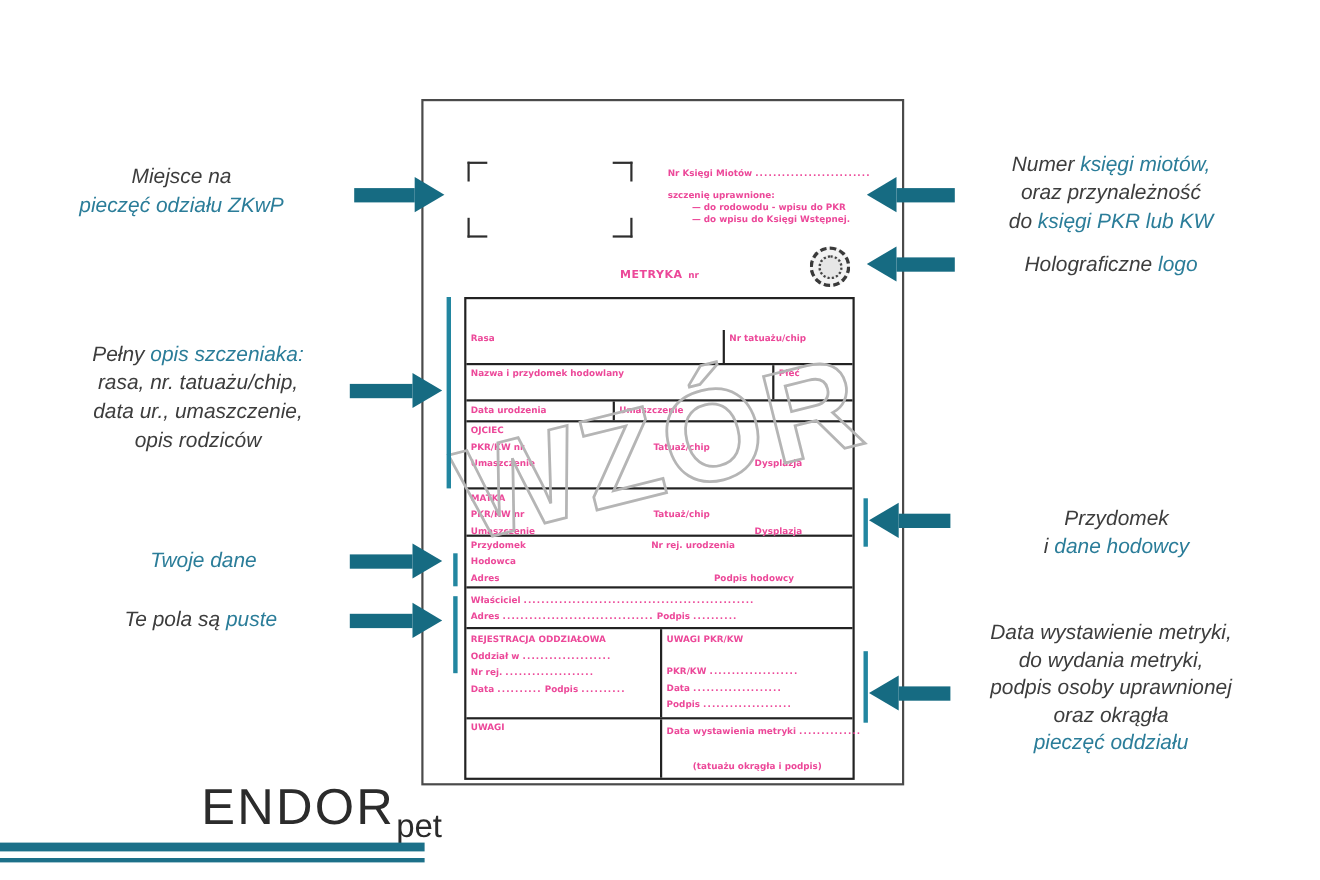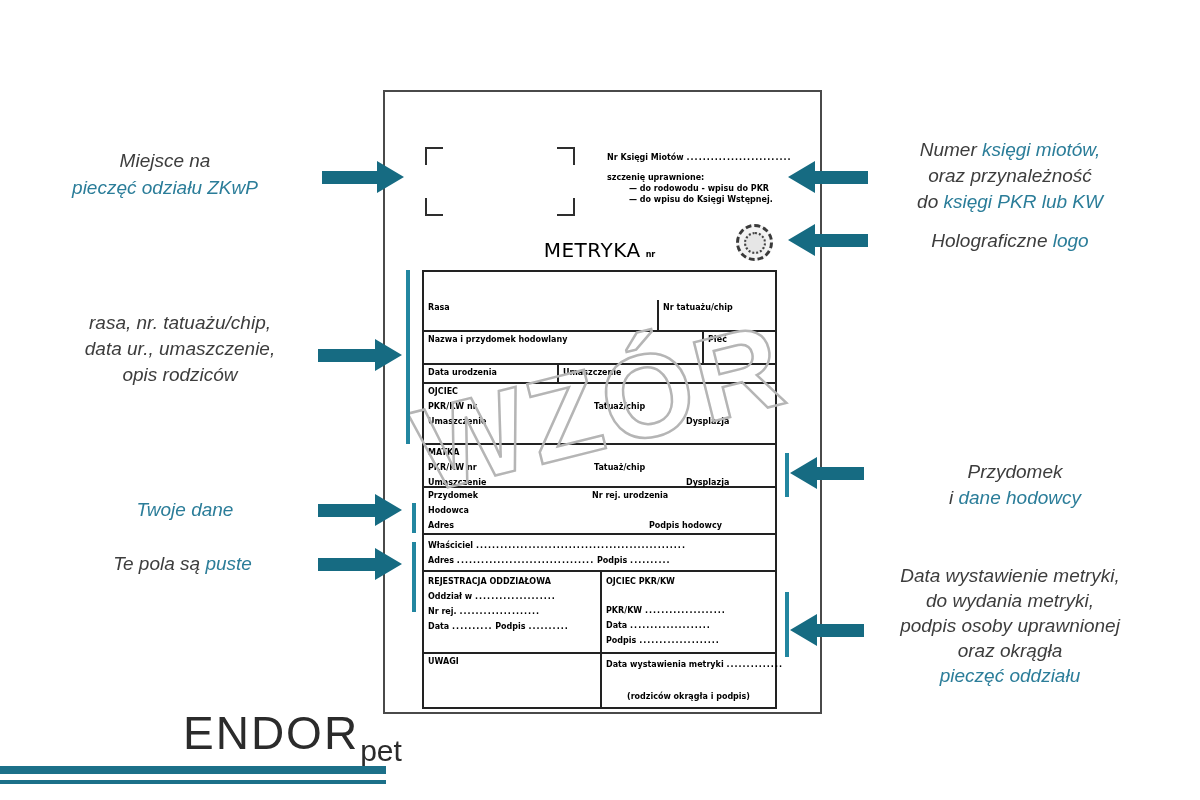--- a/index.html
+++ b/index.html
@@ -14,37 +14,37 @@
   .arrow{position:absolute;display:flex;align-items:center;height:32px;z-index:30;}
   .arrow .shaft{flex:1;height:13px;background:#166b82;}
   .arrow .head-r{width:0;height:0;border-top:16px solid transparent;border-bottom:16px solid transparent;border-left:27px solid #166b82;}
   .arrow .head-l{width:0;height:0;border-top:16px solid transparent;border-bottom:16px solid transparent;border-right:27px solid #166b82;}
 
   
   .vbar{position:absolute;width:4px;background:#2286a0;z-index:25;}
 
   
   #sheet{position:absolute;left:383px;top:90px;width:435px;height:620px;background:#fff;
-         border:2px solid #4a4a4a;z-index:10;font-family:"DejaVu Sans",sans-serif;color:#000000;}
+         border:2px solid #4a4a4a;z-index:10;font-family:"DejaVu Sans",sans-serif;color:#ec4899;}
   .cropmark{position:absolute;width:16px;height:16px;border:0 solid #2e2e2e;}
   .cm-tl{border-left-width:2px;border-top-width:2px;}
   .cm-tr{border-right-width:2px;border-top-width:2px;}
   .cm-bl{border-left-width:2px;border-bottom-width:2px;}
   .cm-br{border-right-width:2px;border-bottom-width:2px;}
 
   .hdr{position:absolute;left:222px;top:60px;width:195px;font-size:8px;font-weight:700;line-height:11px;}
   .hdr .opt{padding-left:22px;}
   .hdr .gap{height:9px;}
 
   .holo{position:absolute;left:351px;top:132px;width:37px;height:37px;border-radius:50%;
         border:3px dashed #3a3a3a;box-sizing:border-box;background:#f2f2f2;display:flex;align-items:center;justify-content:center;}
   .holo .inner{width:18px;height:18px;border-radius:50%;border:2px dotted #444;background:#e6e6e6;}
 
   .doc-title{position:absolute;left:37px;top:146px;width:355px;text-align:center;}
-  .doc-title .big{font-size:20px;font-weight:400;letter-spacing:.5px;}
+  .doc-title .big{font-size:10px;font-weight:700;letter-spacing:.5px;}
   .doc-title .small{font-size:8px;font-weight:700;}
 
   
   #tbl{position:absolute;left:37px;top:178px;width:355px;border:2px solid #222;box-sizing:border-box;}
   .row{position:relative;border-bottom:2px solid #222;box-sizing:border-box;font-size:8px;font-weight:700;}
   .row:last-child{border-bottom:none;}
   .cell{position:absolute;top:0;bottom:0;box-sizing:border-box;padding:3px 4px;}
   .cl{border-right:2px solid #222;}
   .ln{position:relative;padding:1px 4px;line-height:13px;white-space:nowrap;}
   .abs{position:absolute;white-space:nowrap;}
@@ -63,20 +63,21 @@
 <body>
 
 <div id="stage">
 
   <div class="note" style="left:10px;top:147px;width:310px;line-height:27px;">
     <div><span>Miejsce na</span></div>
     <div class="teal"><span>pieczęć odziału ZKwP</span></div>
   </div>
 
   <div class="note" style="left:15px;top:310px;width:330px;">
+    <div><span>Pełny </span><span class="teal">opis szczeniaka:</span></div>
     <div>rasa, nr. tatuażu/chip,</div>
     <div>data ur., umaszczenie,</div>
     <div>opis rodziców</div>
   </div>
 
   <div class="note teal" style="left:60px;top:497px;width:250px;">
     <div>Twoje dane</div>
   </div>
 
   <div class="note" style="left:50px;top:551px;width:265px;">
@@ -211,32 +212,32 @@
       </div>
 
       <div class="row" style="height:82px;">
         <div class="cell cl" style="left:0;width:178px;padding:2px 4px;">
           <div class="ln" style="padding:1px 0;">REJESTRACJA ODDZIAŁOWA</div>
           <div class="ln" style="padding:1px 0;"><span>Oddział w</span> <span class="dots">....................</span></div>
           <div class="ln" style="padding:1px 0;"><span>Nr rej.</span> <span class="dots">....................</span></div>
           <div class="ln" style="padding:1px 0;"><span>Data</span> <span class="dots">..........</span> <span>Podpis</span> <span class="dots">..........</span></div>
         </div>
         <div class="cell" style="left:178px;right:0;padding:2px 4px;">
-          <div class="ln" style="padding:1px 0;">OJCIEC PKR/KW</div>
+          <div class="ln" style="padding:1px 0;">UWAGI PKR/KW</div>
           <div class="ln" style="padding:1px 0;margin-top:14px;"><span>PKR/KW</span> <span class="dots">....................</span></div>
           <div class="ln" style="padding:1px 0;"><span>Data</span> <span class="dots">....................</span></div>
           <div class="ln" style="padding:1px 0;"><span>Podpis</span> <span class="dots">....................</span></div>
         </div>
       </div>
 
       <div class="row" style="height:53px;">
         <div class="cell cl" style="left:0;width:178px;">UWAGI</div>
         <div class="cell" style="left:178px;right:0;">
           <div class="ln" style="padding:1px 0;"><span>Data wystawienia metryki</span> <span class="dots">..............</span></div>
-          <div class="ln abs" style="left:0;right:0;bottom:3px;text-align:center;">(rodziców okrągła i podpis)</div>
+          <div class="ln abs" style="left:0;right:0;bottom:3px;text-align:center;">(tatuażu okrągła i podpis)</div>
         </div>
       </div>
 
     </div>
 
     <svg id="wm" viewBox="0 0 420 230">
       <text x="210" y="150" transform="rotate(-14 210 150)" text-anchor="middle" font-family="Liberation Sans, sans-serif" font-weight="bold" font-size="118" letter-spacing="4" fill="none" stroke="#b5b5b5" stroke-width="2.5">WZÓR</text>
     </svg>
 
   </div>

